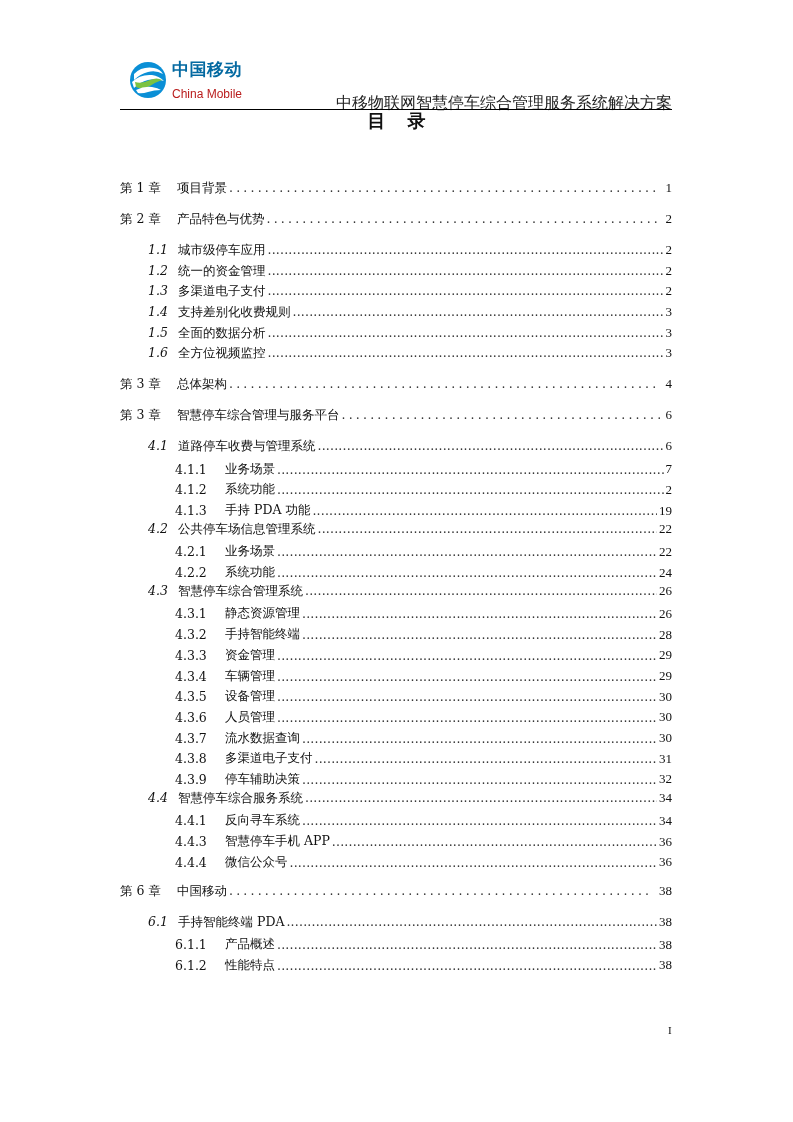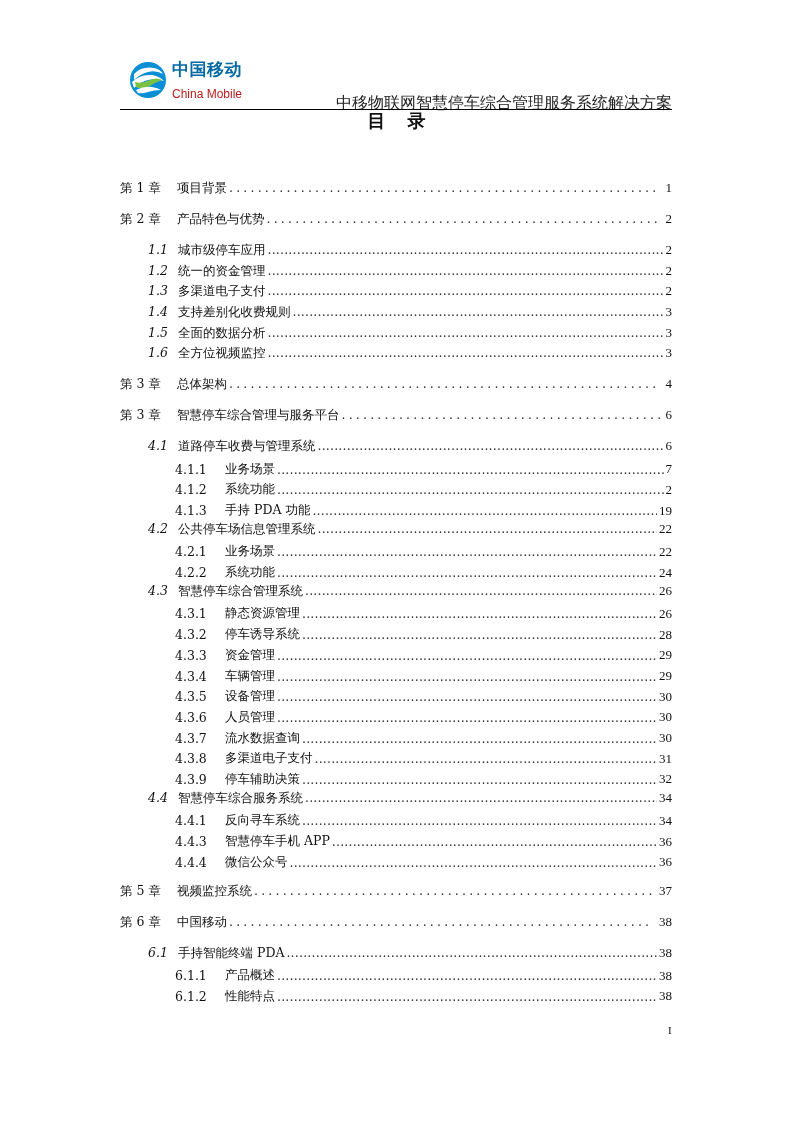--- a/index.html
+++ b/index.html
@@ -175,21 +175,21 @@
       <span class="page">26</span>
     </div>
     <div class="row sub">
       <span class="num">4.3.1</span>
       <span class="title">静态资源管理</span>
       <span class="leader"></span>
       <span class="page">26</span>
     </div>
     <div class="row sub">
       <span class="num">4.3.2</span>
-      <span class="title">停车诱导系统</span>
+      <span class="title">手持智能终端</span>
       <span class="leader"></span>
       <span class="page">28</span>
     </div>
     <div class="row sub">
       <span class="num">4.3.3</span>
       <span class="title">资金管理</span>
       <span class="leader"></span>
       <span class="page">29</span>
     </div>
     <div class="row sub">
@@ -246,26 +246,20 @@
       <span class="leader"></span>
       <span class="page">36</span>
     </div>
     <div class="row sub last-in-group">
       <span class="num">4.4.4</span>
       <span class="title">微信公众号</span>
       <span class="leader"></span>
       <span class="page">36</span>
     </div>
     <div class="row chapter">
-      <span class="num">第 5 章</span>
-      <span class="title">视频监控系统</span>
-      <span class="leader"></span>
-      <span class="page">37</span>
-    </div>
-    <div class="row chapter">
       <span class="num">第 6 章</span>
       <span class="title">中国移动</span>
       <span class="leader"></span>
       <span class="page">38</span>
     </div>
     <div class="row sec">
       <span class="num">6.1</span>
       <span class="title">手持智能终端 PDA</span>
       <span class="leader"></span>
       <span class="page">38</span>

